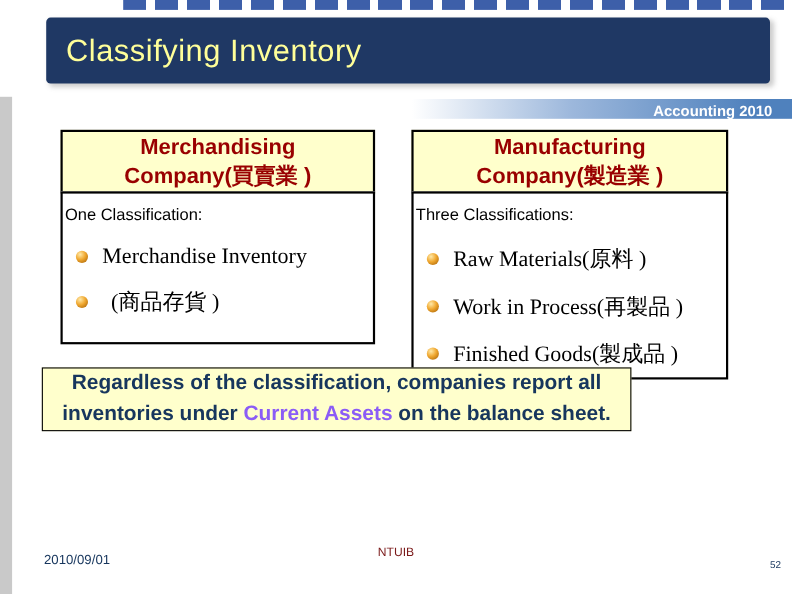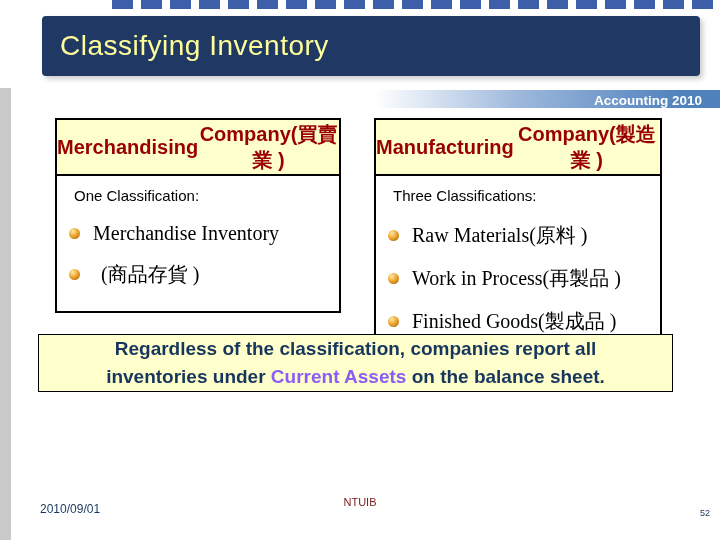--- a/index.html
+++ b/index.html
@@ -32,42 +32,42 @@
   .badge-band .badge-text{color:#ffffff;font-size:13.5px;font-weight:bold;}
   
   .left-rail{position:absolute;left:0;top:88px;width:11px;height:452px;background:#c9c9c9;}
 
   
   .col{position:absolute;top:118px;}
   .col-left{left:55px;width:286px;}
   .col-right{left:374px;width:288px;}
   .panel-header{
     height:58px;background:#ffffcc;border:2px solid #000;
-    box-sizing:border-box;display:flex;flex-direction:row;justify-content:center;
+    box-sizing:border-box;display:flex;flex-direction:column;justify-content:center;
     align-items:center;text-align:center;
     color:#990000;font-size:20px;font-weight:bold;line-height:1.3;
   }
   .panel-body{
     background:#ffffff;border:2px solid #000;margin-top:-2px;
     box-sizing:border-box;padding-top:8px;
   }
   .body-left{height:139px;}
   .body-right{height:171px;}
-  .subtitle{font-size:15px;color:#000;padding:3px 0 2px 17px;}
+  .subtitle{font-size:15px;color:#000;padding:3px 0 2px 2px;}
   .bullet-row{display:flex;align-items:center;margin:16px 0 0 12px;}
   .bullet-row.indent .item-text{margin-left:8px;}
   .ball{
     width:11px;height:11px;border-radius:50%;flex-shrink:0;margin-right:13px;
     background:radial-gradient(circle at 35% 30%,#ffe9a8 0%,#f0a830 45%,#a05a00 100%);
   }
   .item-text{font-family:"Liberation Serif",serif;font-size:20px;color:#000;}
 
   
   .note{
-    position:absolute;left:38px;top:334px;width:635px;height:58px;
+    position:absolute;left:38px;top:334px;width:536px;height:58px;
     background:#ffffcc;border:1.5px solid #000;box-sizing:border-box;
     display:flex;flex-direction:column;justify-content:center;
     text-align:center;color:#17365d;font-size:19px;font-weight:bold;line-height:1.45;
   }
   .note .red{color:#8b5cf6;}
 
   
   .footer-date{position:absolute;left:40px;top:502px;font-size:12px;color:#17365d;}
   .footer-center{position:absolute;left:0;right:0;top:496px;text-align:center;font-size:11px;color:#7b1a1a;}
   .footer-page{position:absolute;right:10px;top:508px;font-size:9px;color:#17365d;}

